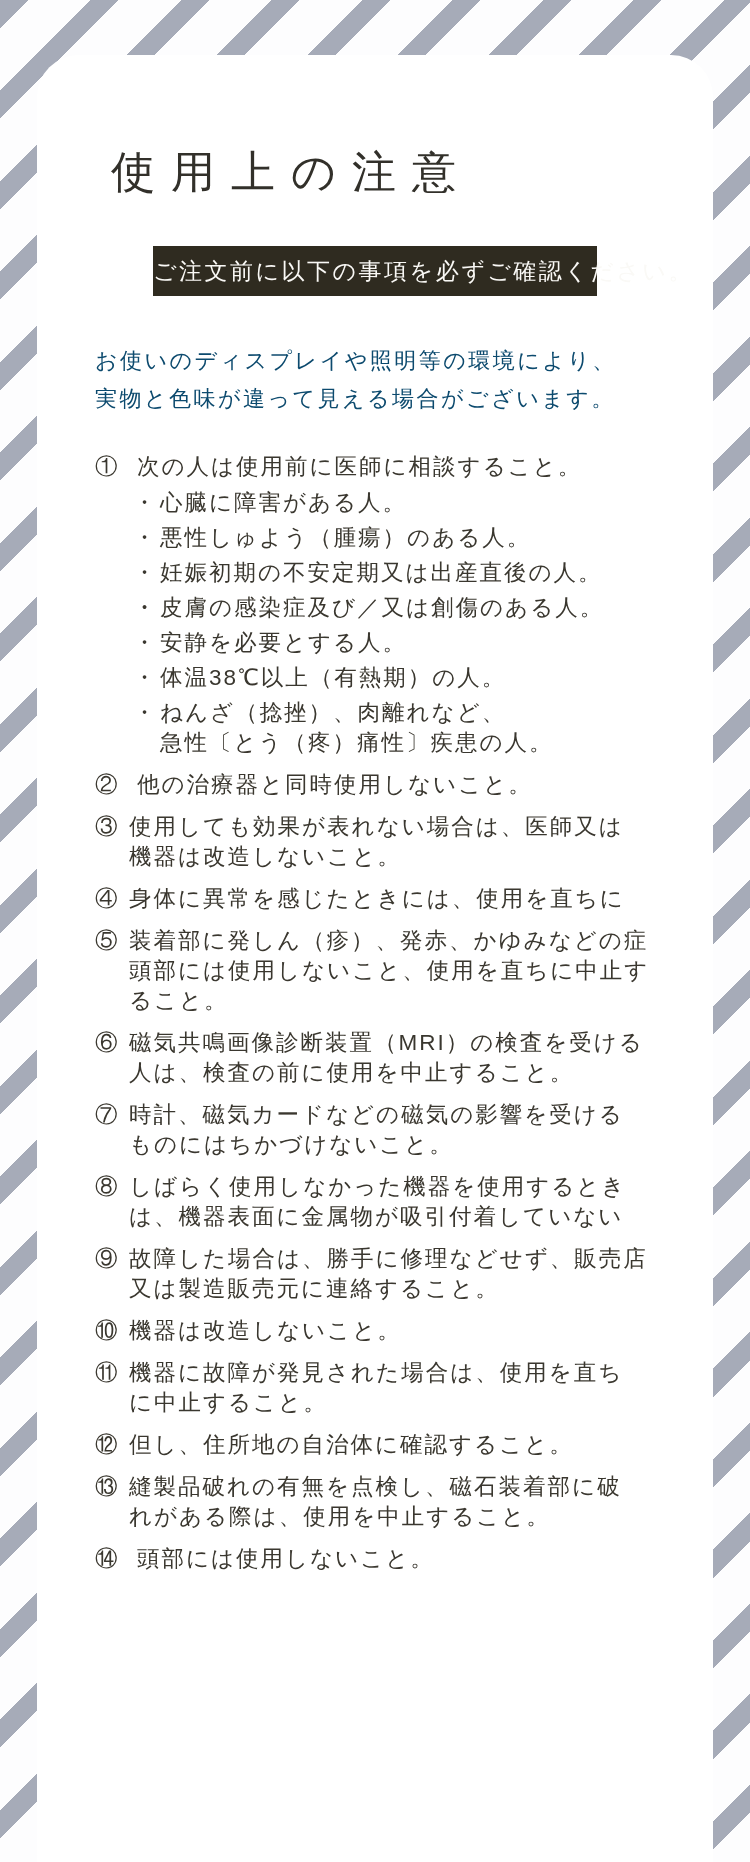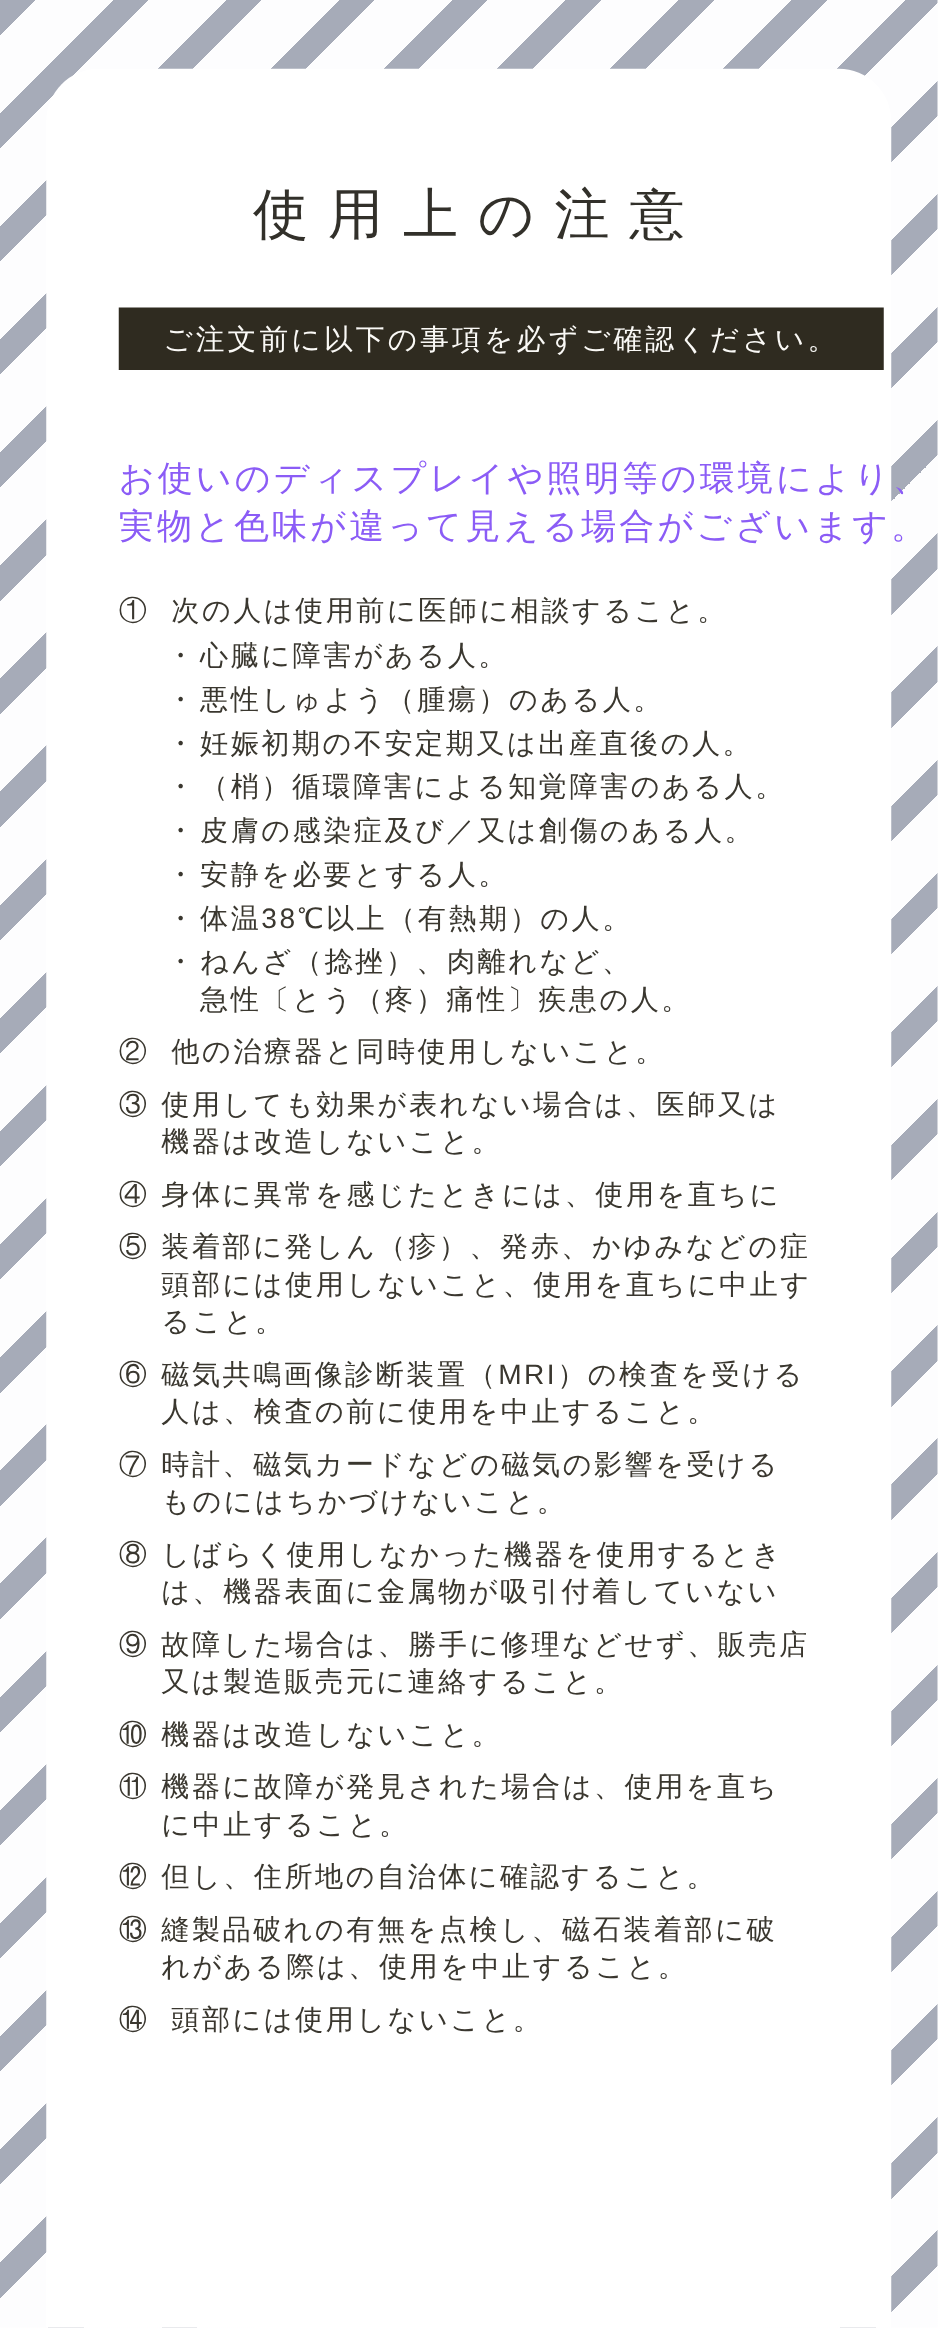--- a/index.html
+++ b/index.html
@@ -30,43 +30,43 @@
     box-sizing: border-box;
     padding: 88px 58px 0 58px;
     color: #3a372f;
   }
   .title {
     margin: 0 0 45px 0;
     font-size: 44px;
     line-height: 58px;
     font-weight: 500;
     color: #32302a;
-    text-align: center;
+    text-align: left;
     letter-spacing: 16px;
     text-indent: 16px;
     white-space: nowrap;
   }
   .banner {
-    width: 612px;
+    width: 444px;
     height: 50px;
     margin: 0 auto;
     background: #2f2b20;
     color: #faf9f6;
     font-size: 23px;
     line-height: 50px;
     letter-spacing: 2.5px;
     text-align: center;
     white-space: nowrap;
   }
   .intro {
-    margin-top: 68px;
-    font-size: 28px;
+    margin-top: 46px;
+    font-size: 22px;
     line-height: 38px;
     letter-spacing: 2.5px;
-    color: #8b5cf6;
+    color: #0c4a6e;
   }
   .line { display: block; white-space: nowrap; }
   .notes { margin-top: 34px; }
   .item {
     position: relative;
     padding-left: 34px;
     font-size: 22.5px;
     line-height: 30px;
     letter-spacing: 2px;
     margin-bottom: 12px;
@@ -116,21 +116,20 @@
           <div class="bullet">
             <span class="marker">・</span>
             <span class="line">悪性しゅよう（腫瘍）のある人。</span>
           </div>
           <div class="bullet">
             <span class="marker">・</span>
             <span class="line">妊娠初期の不安定期又は出産直後の人。</span>
           </div>
           <div class="bullet">
             <span class="marker">・</span>
-            <span class="line">（梢）循環障害による知覚障害のある人。</span>
           </div>
           <div class="bullet">
             <span class="marker">・</span>
             <span class="line">皮膚の感染症及び／又は創傷のある人。</span>
           </div>
           <div class="bullet">
             <span class="marker">・</span>
             <span class="line">安静を必要とする人。</span>
           </div>
           <div class="bullet">

